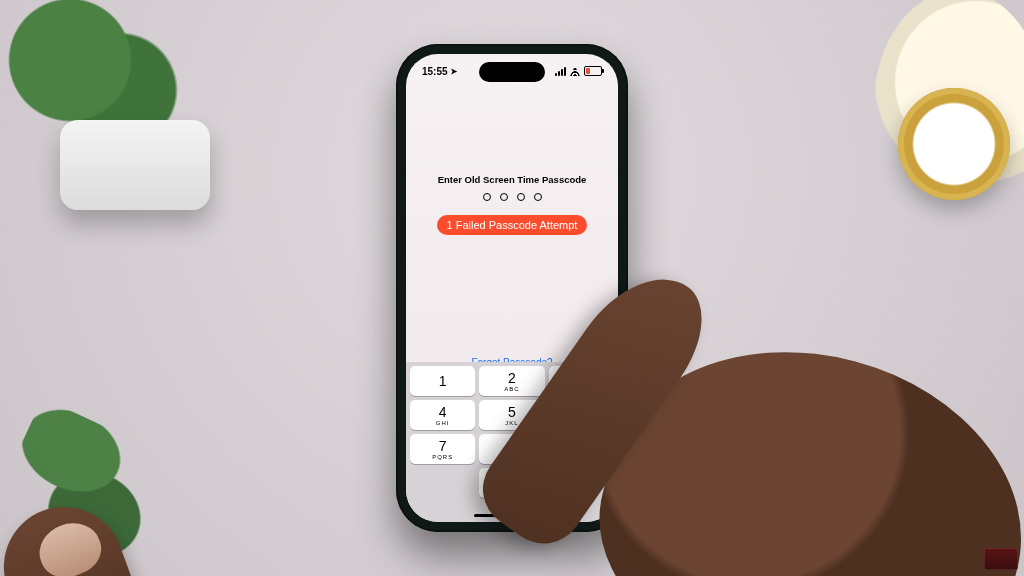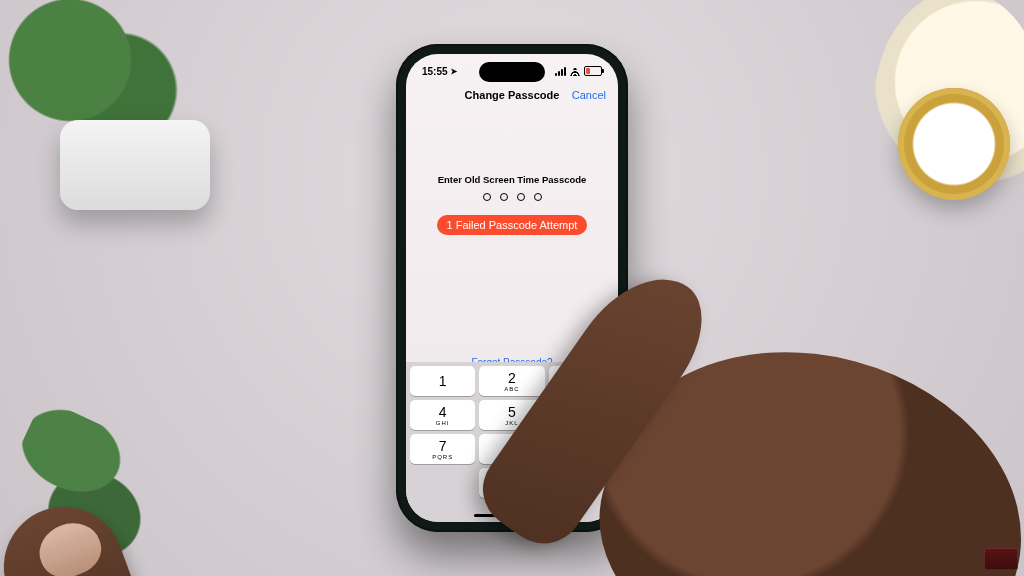--- a/index.html
+++ b/index.html
@@ -330,24 +330,20 @@
               <span></span>
               <span></span>
           </span>
           <span class="wifi"></span>
           <span class="battery">
               <span class="lvl"></span>
             </span>
         </div>
       </div>
 
-      <div class="navbar">
-        <span class="nav-title">Change Passcode</span>
-        <span class="nav-cancel">Cancel</span>
-      </div>
 
       <div class="content">
         <div class="prompt">Enter Old Screen Time Passcode</div>
         <div class="dots">
           <span class="dot"></span>
           <span class="dot"></span>
           <span class="dot"></span>
           <span class="dot"></span>
         </div>
         <div class="error-pill">1 Failed Passcode Attempt</div>

